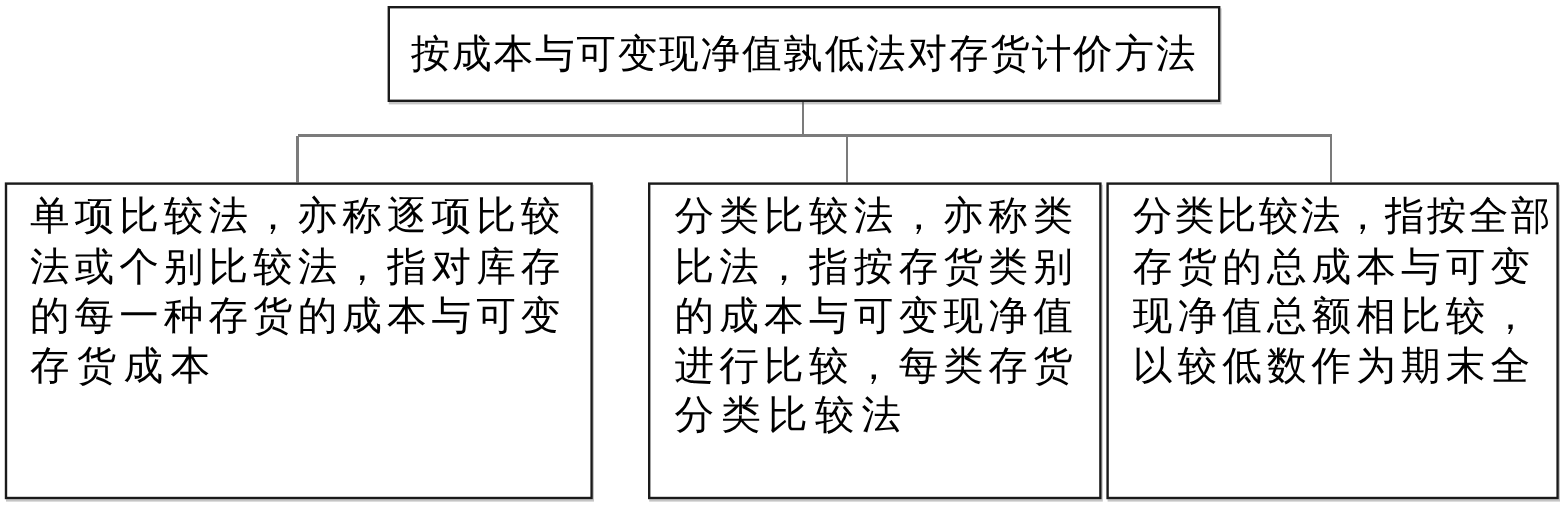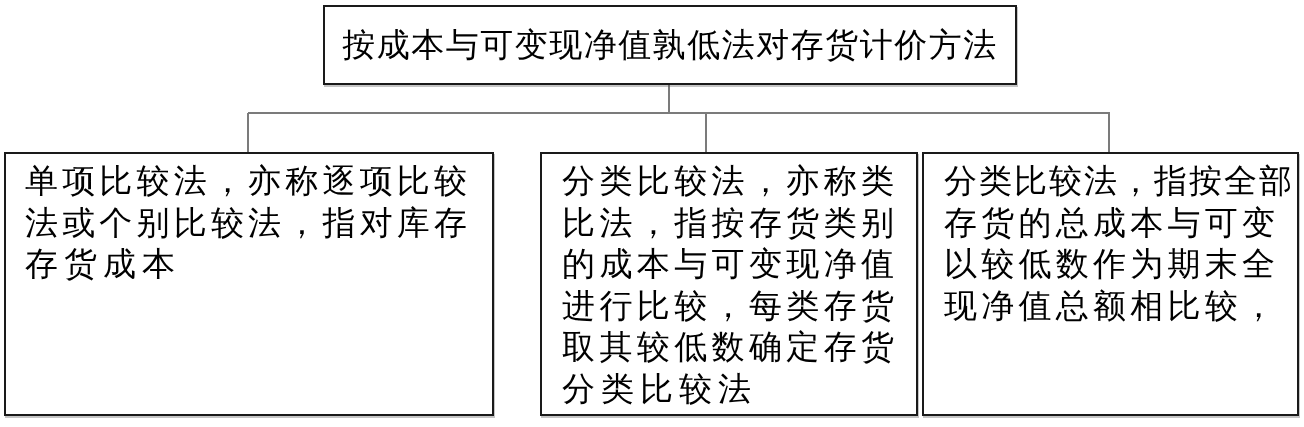--- a/index.html
+++ b/index.html
@@ -85,32 +85,32 @@
     <line x1="1109" y1="113" x2="1109" y2="153"></line>
   </svg>
 
   <div class="node title-node">
     <span class="title-text">按成本与可变现净值孰低法对存货计价方法</span>
   </div>
 
   <div class="node leaf-node box-0">
     <div class="box-line">单项比较法，亦称逐项比较</div>
     <div class="box-line">法或个别比较法，指对库存</div>
+    <div class="box-line">的每一种存货的成本与可变</div>
     <div class="box-line last">存货成本</div>
   </div>
 
   <div class="node leaf-node box-1">
     <div class="box-line">分类比较法，亦称类</div>
     <div class="box-line">比法，指按存货类别</div>
     <div class="box-line">的成本与可变现净值</div>
     <div class="box-line">进行比较，每类存货</div>
-    <div class="box-line">取其较低数确定存货</div>
     <div class="box-line last">分类比较法</div>
   </div>
 
   <div class="node leaf-node box-2">
     <div class="box-line">分类比较法，指按全部</div>
     <div class="box-line">存货的总成本与可变</div>
+    <div class="box-line">现净值总额相比较，</div>
     <div class="box-line">以较低数作为期末全</div>
-    <div class="box-line">现净值总额相比较，</div>
   </div>
 
 </div>
 
 </body></html>

